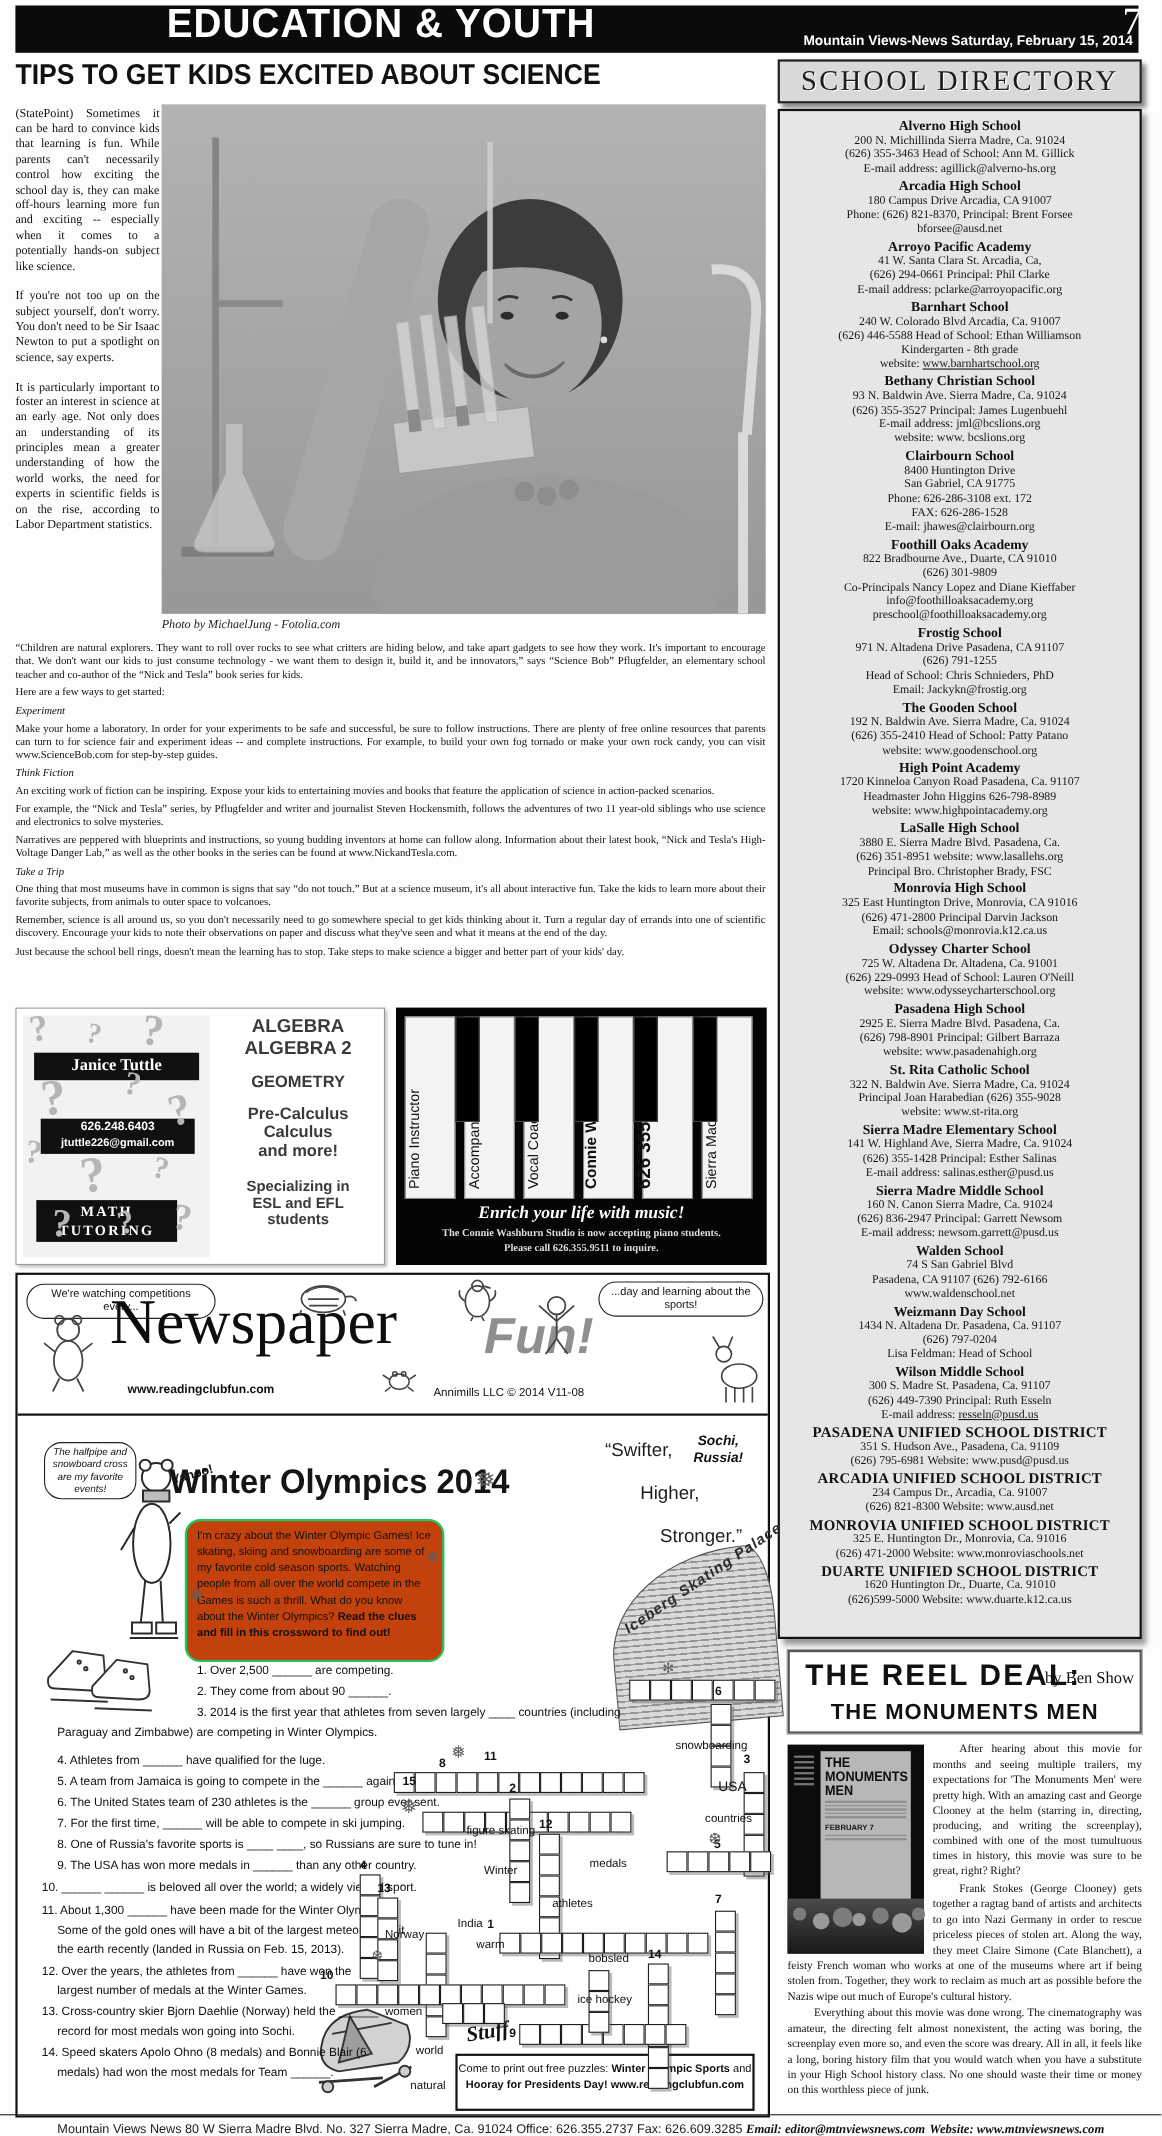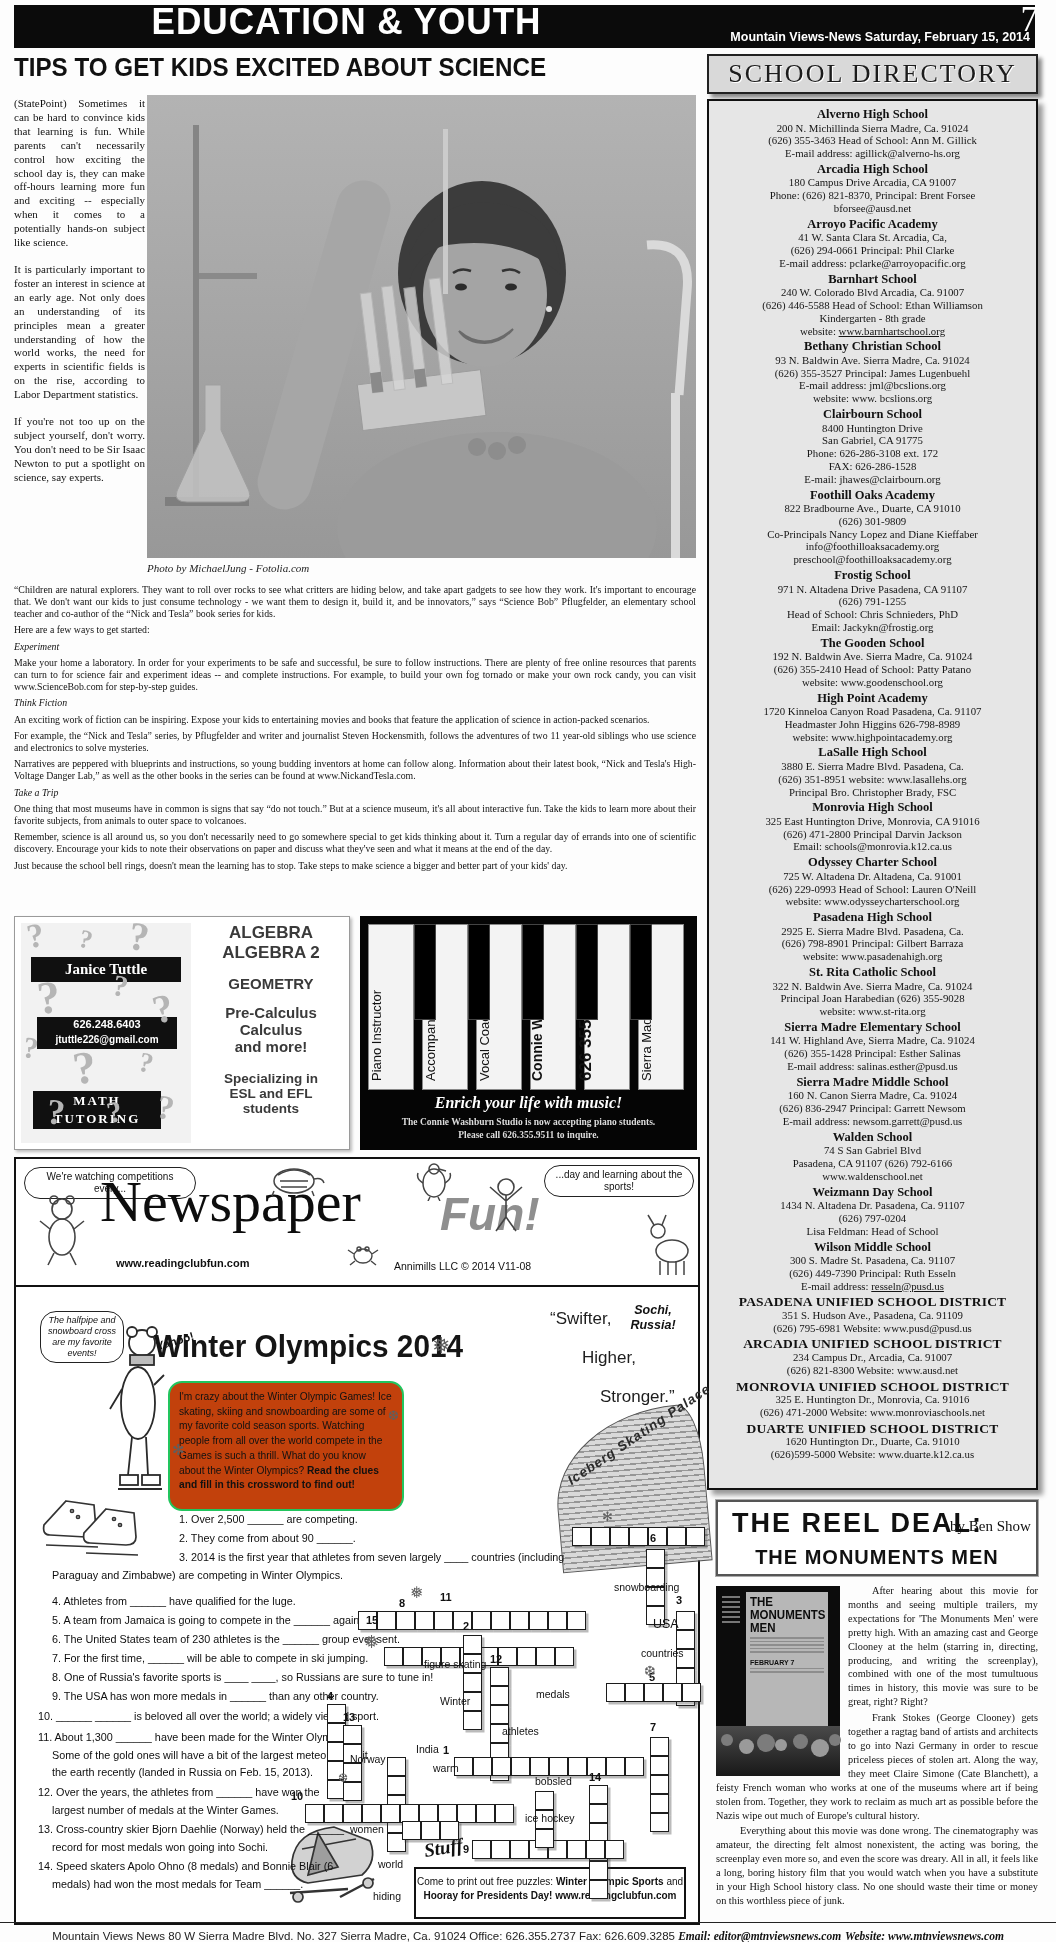--- a/index.html
+++ b/index.html
@@ -133,22 +133,22 @@
 
 <div class="abs banner"></div>
 <div class="abs banner-title">EDUCATION &amp; YOUTH</div>
 <div class="abs page-num">7</div>
 <div class="abs masthead">Mountain Views-News   Saturday, February 15, 2014</div>
 
 <div class="abs headline">TIPS TO GET KIDS EXCITED ABOUT SCIENCE</div>
 
 <div class="abs art-col" id="art-col">
     <p>(StatePoint) Sometimes it can be hard to convince kids that learning is fun. While parents can't necessarily control how exciting the school day is, they can make off-hours learning more fun and exciting -- especially when it comes to a potentially hands-on subject like science.</p>
+    <p>If you're not too up on the subject yourself, don't worry. You don't need to be Sir Isaac Newton to put a spotlight on science, say experts.</p>
     <p>It is particularly important to foster an interest in science at an early age. Not only does an understanding of its principles mean a greater understanding of how the world works, the need for experts in scientific fields is on the rise, according to Labor Department statistics.</p>
-    <p>If you're not too up on the subject yourself, don't worry. You don't need to be Sir Isaac Newton to put a spotlight on science, say experts.</p>
   </div>
 
 <div class="abs photo">
   <svg width="549" height="463" viewBox="0 0 549 463">
     <defs>
       <linearGradient id="bgph" x1="0" y1="0" x2="0" y2="1">
         <stop offset="0" stop-color="#b3b3b3"></stop>
           <stop offset="1" stop-color="#989898"></stop>
       </linearGradient>
     </defs>
@@ -677,21 +677,21 @@
     <span class="grid-word" style="left: 400px; top: 584px;">India</span>
     <span class="grid-word grid-num" style="left: 427px; top: 585px;">1</span>
     <span class="grid-word" style="left: 417px; top: 603px;">warm</span>
     <span class="grid-word grid-num" style="left: 275px; top: 631px;">10</span>
     <span class="grid-word" style="left: 519px; top: 616px;">bobsled</span>
     <span class="grid-word" style="left: 509px; top: 653px;">ice hockey</span>
     <span class="grid-word" style="left: 334px; top: 664px;">women</span>
     <span class="grid-word grid-num" style="left: 573px; top: 612px;">14</span>
     <span class="grid-word grid-num" style="left: 447px; top: 684px;">9</span>
     <span class="grid-word" style="left: 362px; top: 699px;">world</span>
-    <span class="grid-word" style="left: 357px; top: 731px;">hiding</span>
+    <span class="grid-word" style="left: 357px; top: 731px;">natural</span>
     <span class="flake" style="left: 416px; top: 174px; font-size: 22px;">❅</span>
     <span class="flake" style="left: 156px; top: 282px; font-size: 15px;">✻</span>
     <span class="flake" style="left: 372px; top: 249px; font-size: 13px;">❆</span>
     <span class="flake" style="left: 394px; top: 424px; font-size: 16px;">❅</span>
     <span class="flake" style="left: 628px; top: 504px; font-size: 14px;">❆</span>
     <span class="flake" style="left: 348px; top: 472px; font-size: 18px;">❅</span>
     <span class="flake" style="left: 586px; top: 350px; font-size: 13px;">✻</span>
     <span class="flake" style="left: 322px; top: 612px; font-size: 12px;">❆</span>
   </div>
 

